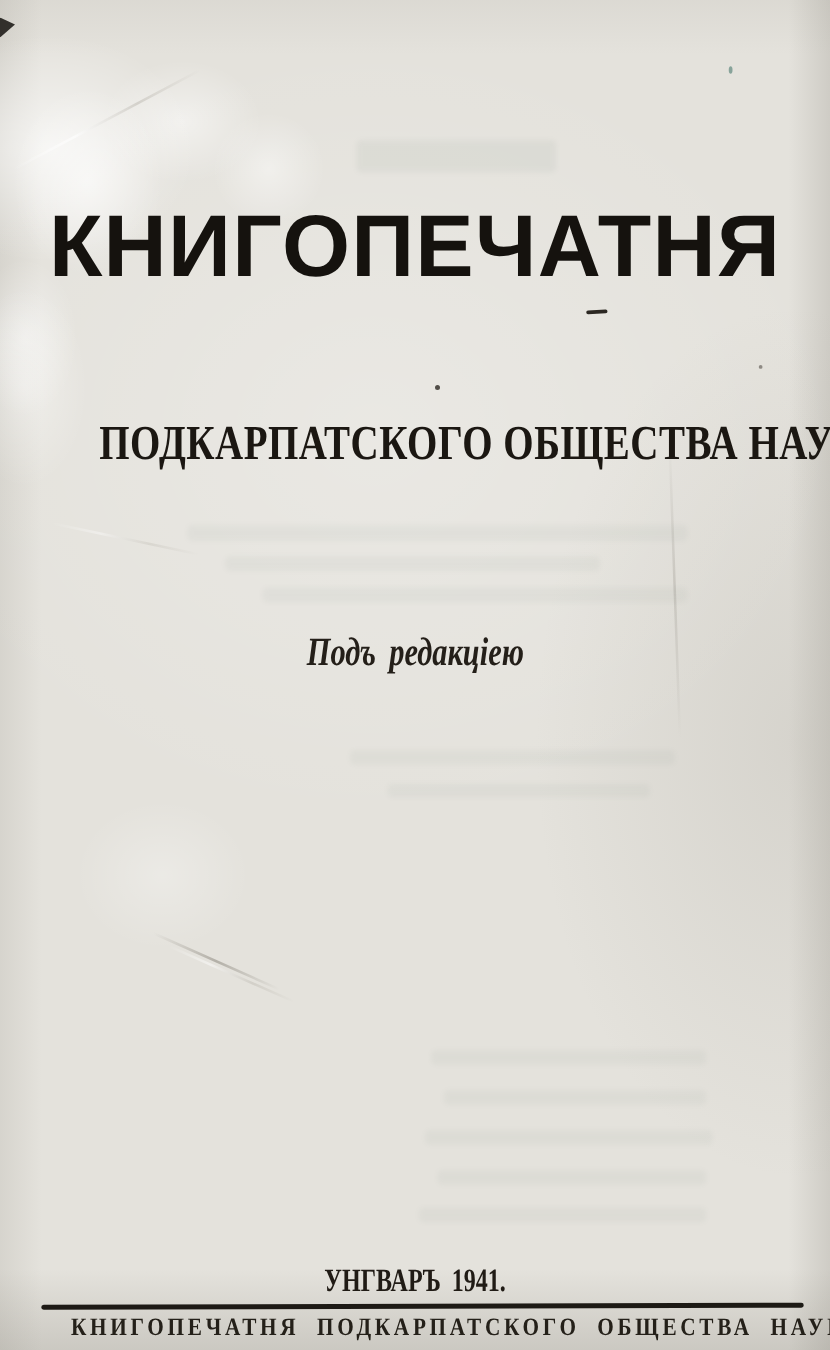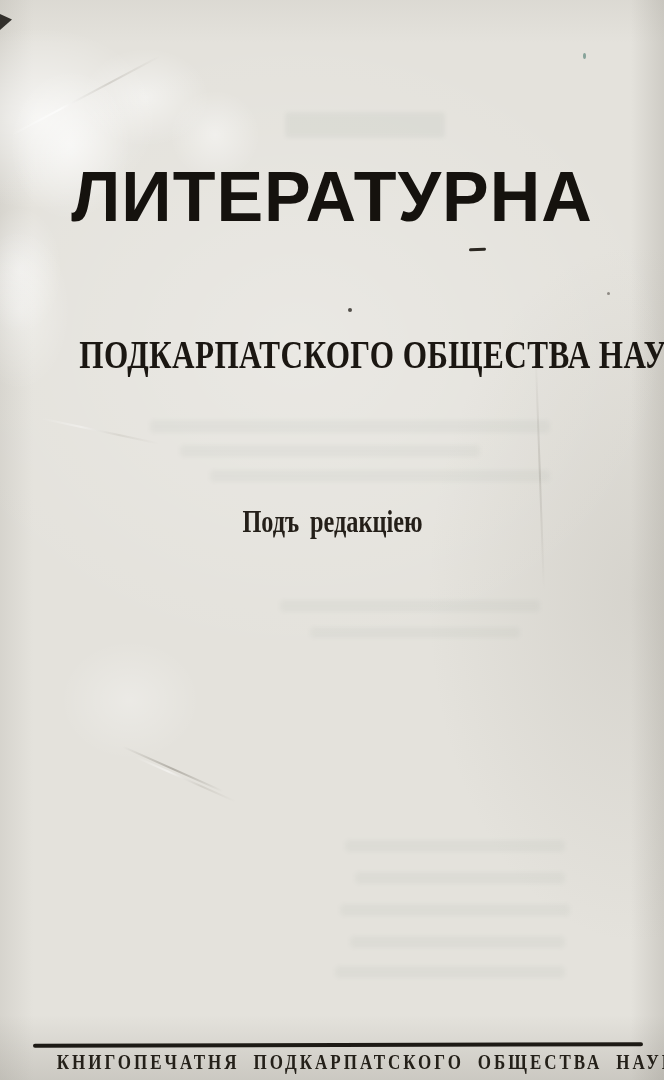--- a/index.html
+++ b/index.html
@@ -32,21 +32,21 @@
   .cond { display: inline-block; transform-origin: 50% 50%; }
 
   .title-line { font-family: "Liberation Sans", sans-serif; font-weight: bold; color: #15120e; }
   .t1 { top: 162px; font-size: 70px; letter-spacing: 1px; }
   .t2 { top: 248px; font-size: 78px; }
   .t2 .cond { transform: scaleX(0.85); letter-spacing: 3px; }
 
   .subtitle { top: 335px; font-size: 39px; font-weight: bold; color: #1b1712; }
   .subtitle .cond { transform: scaleX(0.80); letter-spacing: 0.5px; }
 
-  .edited-by { top: 505px; font-size: 32px; font-weight: bold; color: #241f19; }
+  .edited-by { top: 505px; font-size: 32px; font-weight: bold; color: #241f19; font-style: italic; }
   .edited-by .cond { transform: scaleX(0.76); word-spacing: 6px; }
 
   .editor { top: 548px; font-size: 39px; font-weight: bold; color: #1d1813; }
   .editor .cond { transform: scaleX(0.82); word-spacing: 8px; }
 
   .volume { top: 738px; font-size: 33px; font-weight: bold; color: #1d1813; }
   .volume .cond { transform: scaleX(0.90); word-spacing: 6px; }
 
   .place-year { top: 1012px; font-size: 26px; font-weight: bold; color: #201b15; }
   .place-year .cond { transform: scaleX(0.74); word-spacing: 5px; }
@@ -133,34 +133,37 @@
   <div class="smudge" style="left:350px; top:936px; width:215px; height:12px;"></div>
   <div class="smudge" style="left:335px; top:966px; width:230px; height:12px;"></div>
 
   <div class="wedge"></div>
   <div class="speck" style="left:583px; top:53px; width:3px; height:6px; background:#4a7a6e; opacity:.6;"></div>
   <div class="speck" style="left:348px; top:308px; width:4px; height:4px; background:#2c2822; opacity:.8;"></div>
   <div class="speck" style="left:607px; top:292px; width:3px; height:3px; background:#55504a; opacity:.6;"></div>
   <div class="dash-artifact"></div>
 
   <div class="line title-line t1">
-    <span class="cond">ЛИТЕРАТУРНА</span>
+    <span class="cond">КНИГОПЕЧАТНЯ</span>
   </div>
 
 
   <div class="line subtitle">
     <span class="cond">ПОДКАРПАТСКОГО ОБЩЕСТВА НАУКЪ</span>
   </div>
 
   <div class="line edited-by">
     <span class="cond">Подъ редакціею</span>
   </div>
 
 
 
+  <div class="line place-year">
+    <span class="cond">УНГВАРЪ 1941.</span>
+  </div>
 
   <div class="rule"></div>
 
   <div class="line imprint">
     <span class="cond">КНИГОПЕЧАТНЯ ПОДКАРПАТСКОГО ОБЩЕСТВА НАУКЪ.</span>
   </div>
 
 </div>
 
 </body></html>

